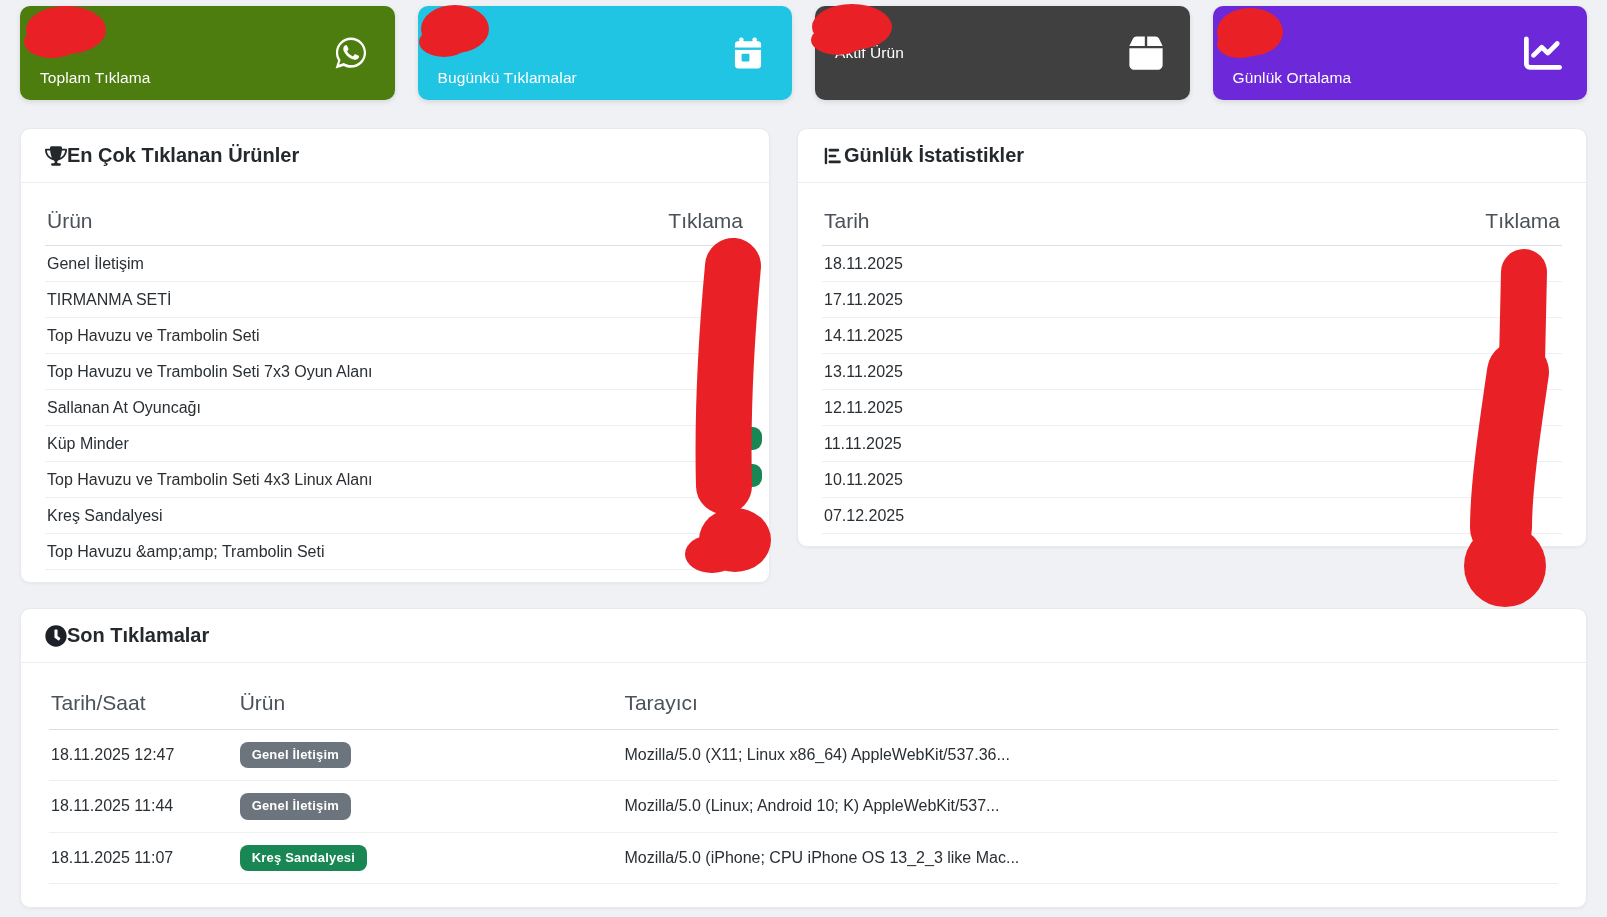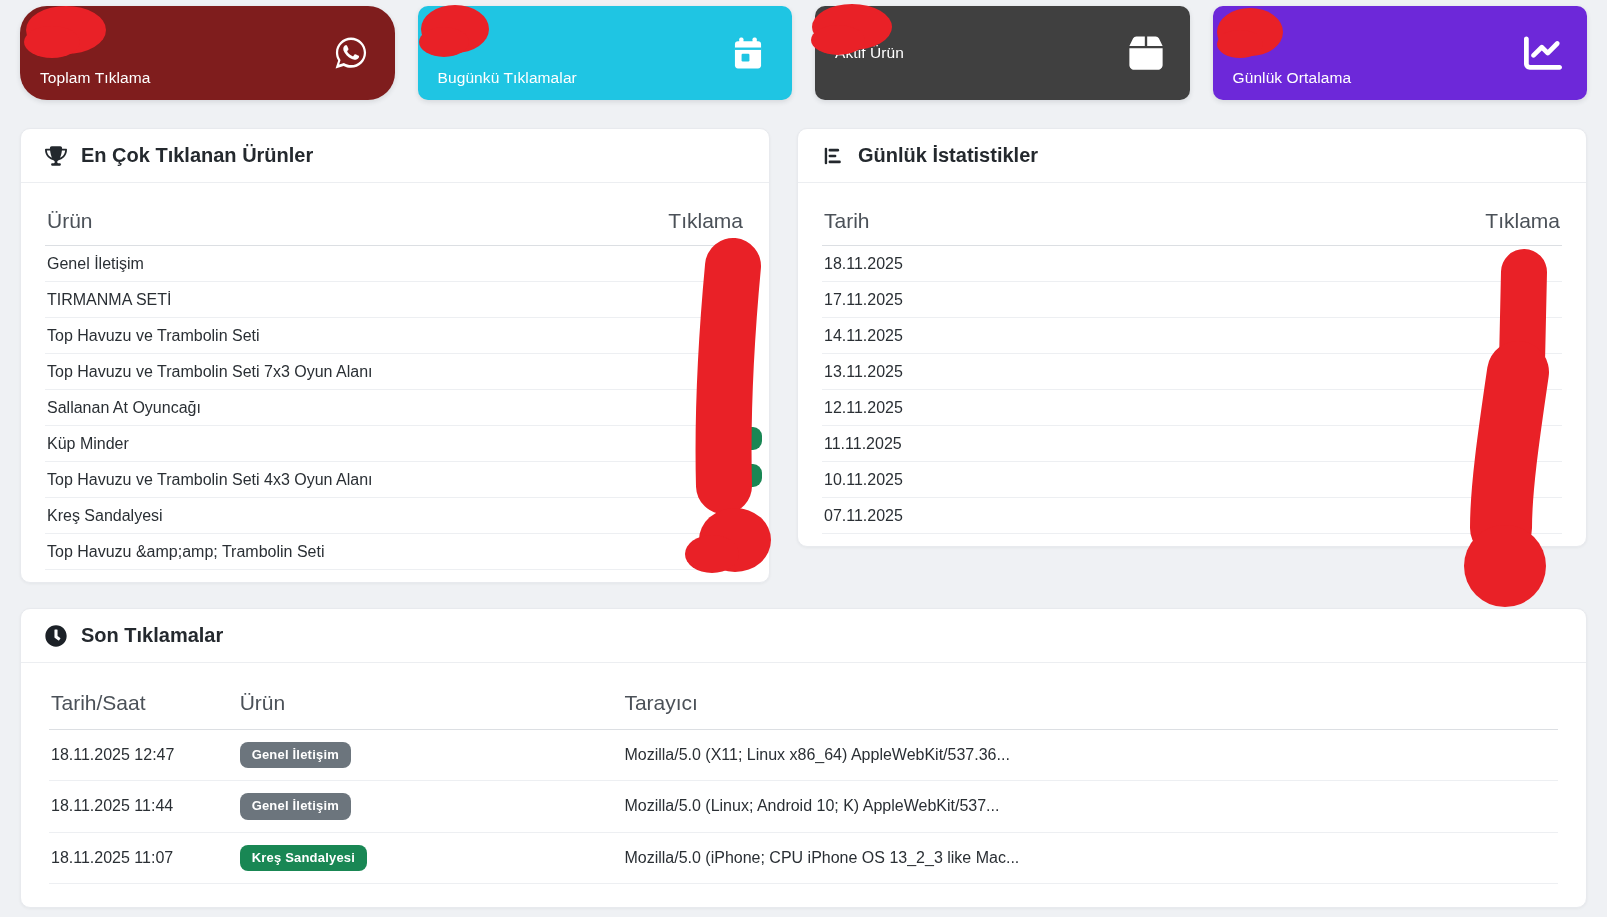--- a/index.html
+++ b/index.html
@@ -22,21 +22,21 @@
   .card-label { font-size:15.5px; line-height:1.2; letter-spacing:.1px; }
   .card-icon { position:absolute; right:24px; top:50%; transform:translateY(-50%);
     width:40px; height:40px; display:flex; align-items:center; justify-content:center; }
   .card-icon svg { width:38px; height:38px; }
 
   
   .panels-row { display:grid; grid-template-columns:750px 790px; gap:27px;
     margin-top:28px; align-items:start; }
   .panel { background:#fff; border-radius:10px; border:1px solid #e8eaee;
     box-shadow:0 1px 3px rgba(20,30,40,.05); }
-  .panel-header { display:flex; align-items:center; gap:14px;
+  .panel-header { display:flex; align-items:center; 
     padding:15px 24px; border-bottom:1px solid #eceef1; }
   .panel-header svg { width:22px; height:22px; flex:0 0 auto; }
   .panel-title { font-size:20px; font-weight:600; color:#24292e; }
   .panel-body { padding:22px 24px 12px; }
 
   table { width:100%; border-collapse:collapse; }
   th { text-align:left; font-size:21px; font-weight:400; color:#4b5158;
     padding:4px 2px 12px; border-bottom:1px solid #dcdfe3; }
   th.right { text-align:right; }
   td { font-size:16px; color:#2a2f34; padding:8px 2px;
@@ -55,21 +55,21 @@
   
   .scribbles { position:absolute; left:0; top:0; width:1607px; height:917px;
     pointer-events:none; z-index:50; }
 </style>
 </head>
 <body>
 
 <div class="page">
 
   <div class="cards-row" id="cards-row">
-      <div class="card" style="background: #7f1d1d; border-radius: 27px;">
+      <div class="card" style="background: #4d7c0f;">
         <div class="card-label">Toplam Tıklama</div>
         <div class="card-icon">
           <svg viewBox="0 0 32 32" fill="#fff">
             <path d="M16 3C9 3 3.3 8.7 3.3 15.7c0 2.4.7 4.7 1.9 6.7L3 29l6.8-2.1c1.9 1.1 4 1.6 6.2 1.6 7 0 12.7-5.7 12.7-12.7S23 3 16 3zm0 23.2c-2 0-3.9-.5-5.6-1.5l-.4-.2-4 1.2 1.2-3.9-.3-.4c-1.1-1.8-1.7-3.8-1.7-5.9C5.2 9.8 10 5 16 5s10.8 4.8 10.8 10.7S22 26.2 16 26.2zm5.9-8c-.3-.2-1.9-1-2.2-1.1-.3-.1-.5-.2-.7.2-.2.3-.8 1.1-1 1.3-.2.2-.4.2-.7.1-.3-.2-1.4-.5-2.6-1.6-1-.9-1.6-1.9-1.8-2.2-.2-.3 0-.5.1-.7l.5-.6c.2-.2.2-.3.3-.6.1-.2 0-.4 0-.6l-1-2.4c-.3-.6-.5-.5-.7-.5h-.6c-.2 0-.6.1-.9.4-.3.3-1.1 1.1-1.1 2.7s1.2 3.1 1.3 3.3c.2.2 2.3 3.5 5.5 4.9.8.3 1.4.5 1.9.7.8.2 1.5.2 2.1.1.6-.1 1.9-.8 2.2-1.5.3-.7.3-1.4.2-1.5-.1-.2-.3-.2-.6-.4z"></path>
           </svg>
         </div>
       </div>
       <div class="card" style="background: rgb(31, 197, 227);">
         <div class="card-label">Bugünkü Tıklamalar</div>
         <div class="card-icon">
@@ -136,21 +136,21 @@
               </tr>
               <tr>
                 <td>Sallanan At Oyuncağı</td>
                 <td class="val"></td>
               </tr>
               <tr>
                 <td>Küp Minder</td>
                 <td class="val"></td>
               </tr>
               <tr>
-                <td>Top Havuzu ve Trambolin Seti 4x3 Oyun Alanı</td>
+                <td>Top Havuzu ve Trambolin Seti 4x3 Linux Alanı</td>
                 <td class="val"></td>
               </tr>
               <tr>
                 <td>Kreş Sandalyesi</td>
                 <td class="val"></td>
               </tr>
               <tr>
                 <td>Top Havuzu &amp;amp;amp; Trambolin Seti</td>
                 <td class="val"></td>
               </tr>
@@ -200,21 +200,21 @@
               </tr>
               <tr>
                 <td>11.11.2025</td>
                 <td class="val"></td>
               </tr>
               <tr>
                 <td>10.11.2025</td>
                 <td class="val"></td>
               </tr>
               <tr>
-                <td>07.11.2025</td>
+                <td>07.12.2025</td>
                 <td class="val"></td>
               </tr>
             </tbody>
         </table>
       </div>
     </section>
   </div>
 
   <section class="panel wide-panel">
     <div class="panel-header">

